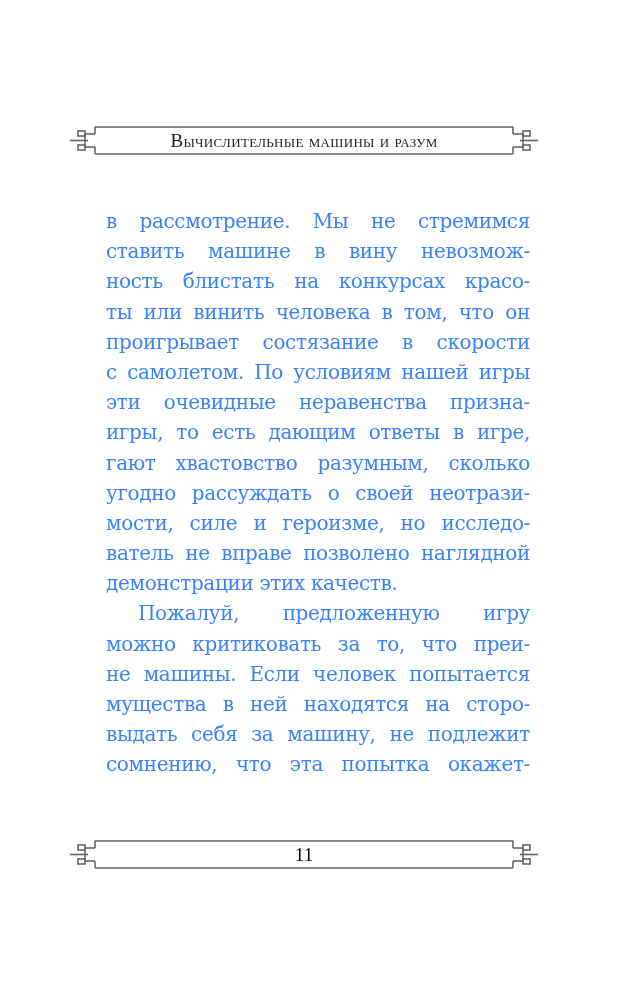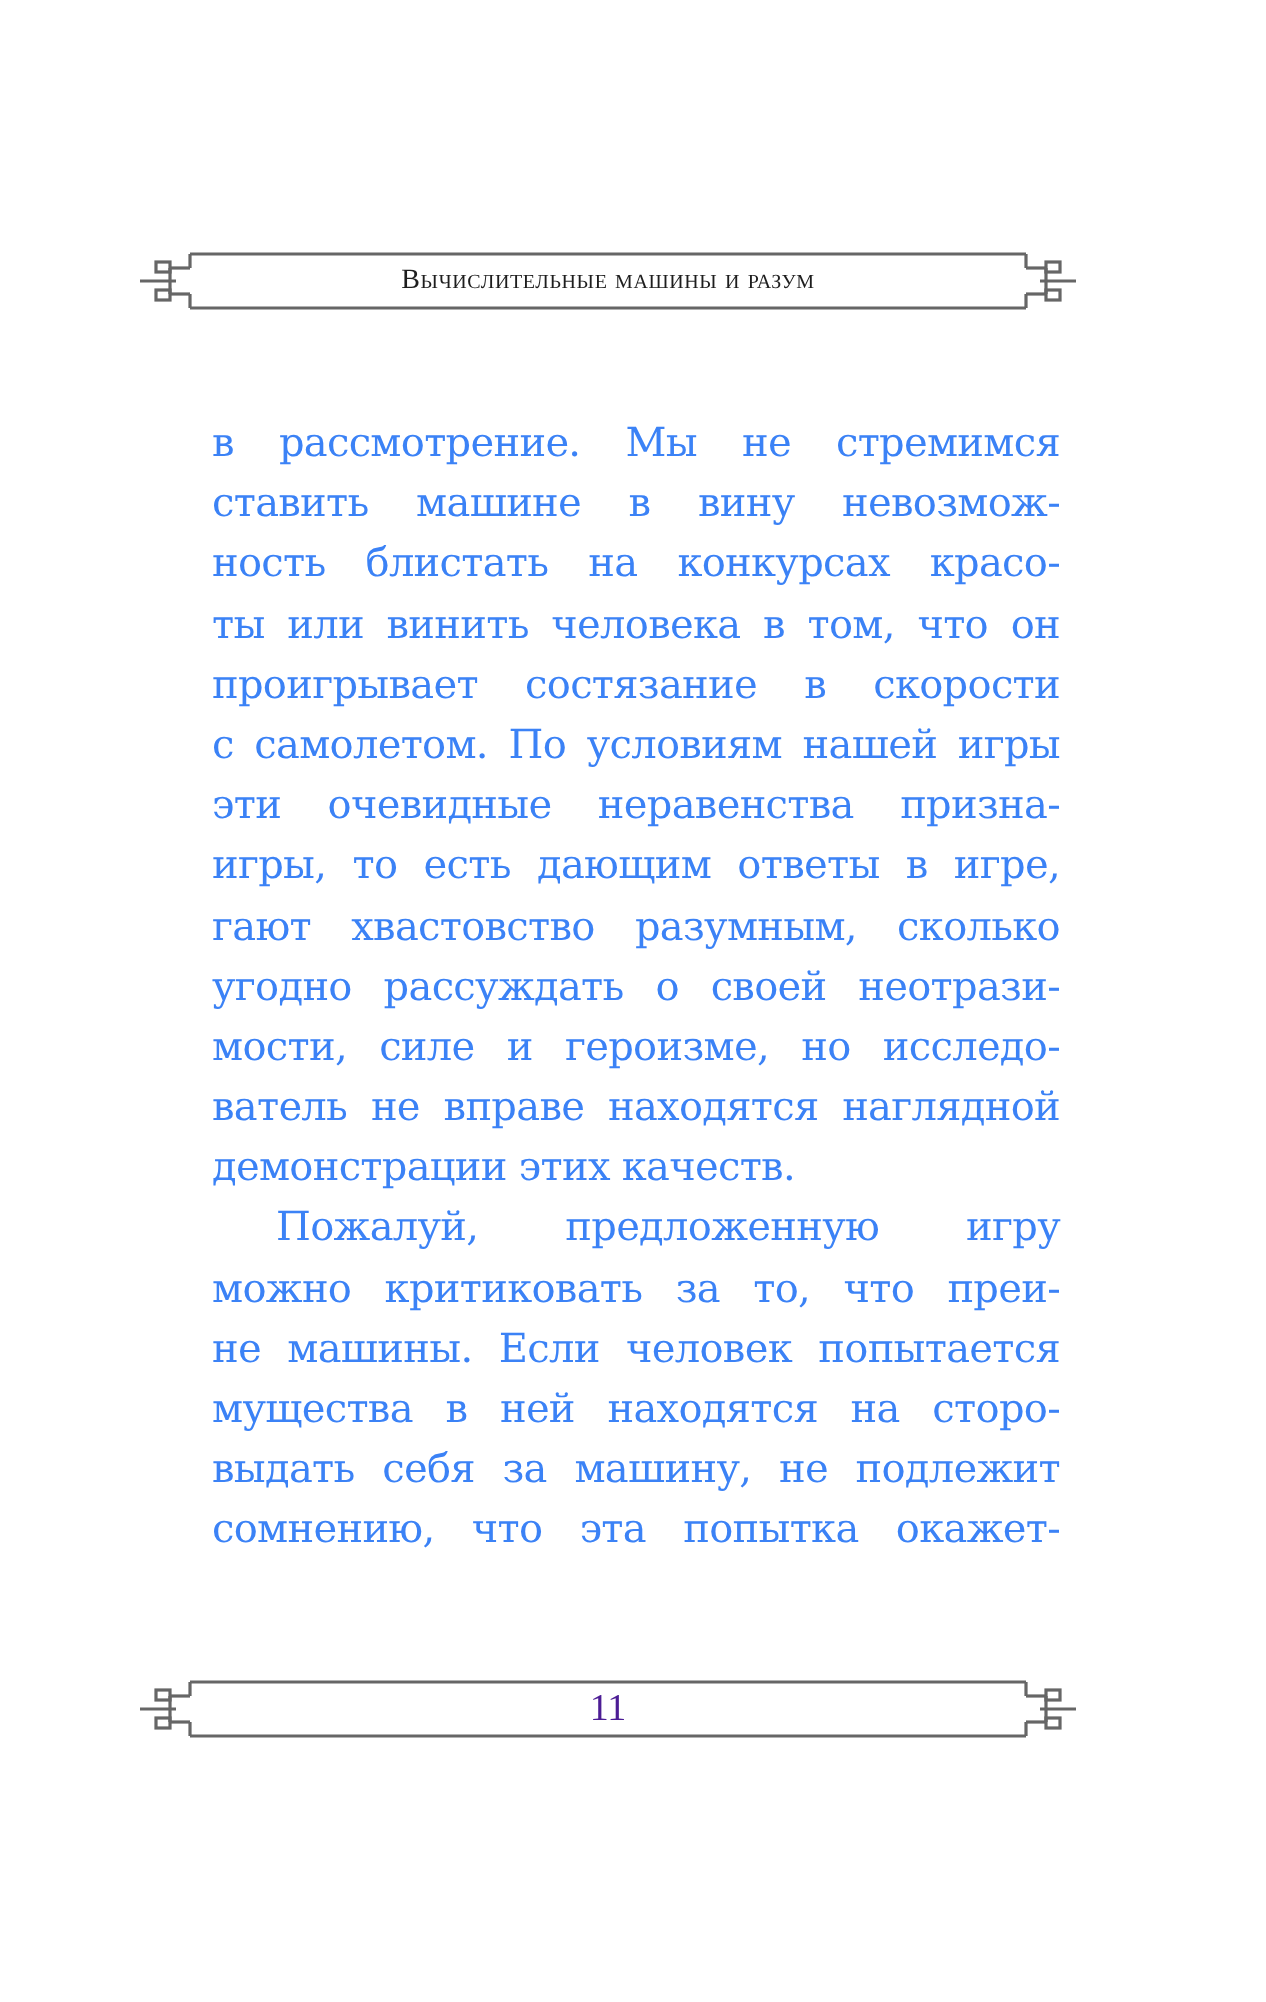--- a/index.html
+++ b/index.html
@@ -29,39 +29,39 @@
   .running-head {
     top: 125px;
   }
   .running-head .title {
     position: absolute;
     left: 0;
     right: 0;
     top: 6px;
     text-align: center;
     font-family: "Liberation Serif", "DejaVu Serif", serif;
-    font-size: 14px;
+    font-size: 19px;
     font-variant: small-caps;
     letter-spacing: 0.3px;
     color: #1e1e1e;
     line-height: 20px;
   }
   .page-foot {
     top: 839px;
   }
   .page-foot .pagenum {
     position: absolute;
     left: 0;
     right: 0;
     top: 4px;
     text-align: center;
     font-family: "Liberation Serif", "DejaVu Serif", serif;
     font-size: 19px;
     line-height: 24px;
-    color: #4c1d95;
+    color: #000000;
   }
   .body-text {
     position: absolute;
     left: 106px;
     top: 206px;
     width: 424px;
     font-family: "DejaVu Serif", "Liberation Serif", serif;
     font-size: 20px;
     line-height: 30.2px;
     color: #3b82f6;
@@ -119,21 +119,21 @@
     <span class="line">ставить машине в вину невозмож-</span>
     <span class="line">ность блистать на конкурсах красо-</span>
     <span class="line">ты или винить человека в том, что он</span>
     <span class="line">проигрывает состязание в скорости</span>
     <span class="line">с самолетом. По условиям нашей игры</span>
     <span class="line">эти очевидные неравенства призна-</span>
     <span class="line">игры, то есть дающим ответы в игре,</span>
     <span class="line">гают хвастовство разумным, сколько</span>
     <span class="line">угодно рассуждать о своей неотрази-</span>
     <span class="line">мости, силе и героизме, но исследо-</span>
-    <span class="line">ватель не вправе находятся наглядной</span>
+    <span class="line">ватель не вправе позволено наглядной</span>
     <span class="line last">демонстрации этих качеств.</span>
   </div>
   <div>
     <span class="line indent">Пожалуй, предложенную игру</span>
     <span class="line">можно критиковать за то, что преи-</span>
     <span class="line">не машины. Если человек попытается</span>
     <span class="line">мущества в ней находятся на сторо-</span>
     <span class="line">выдать себя за машину, не подлежит</span>
     <span class="line">сомнению, что эта попытка окажет-</span>
   </div>

